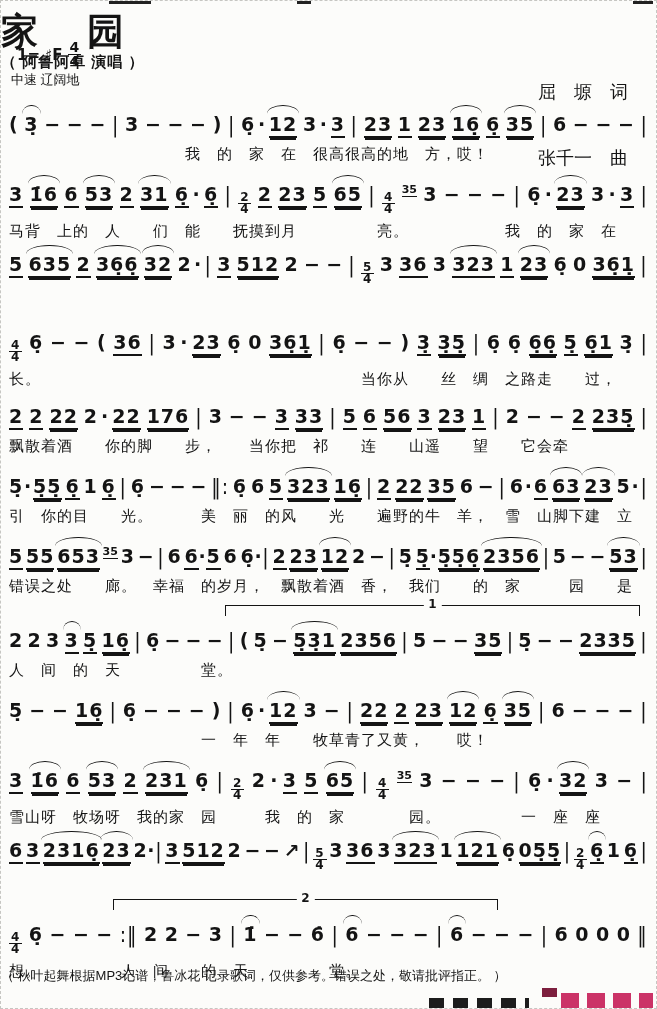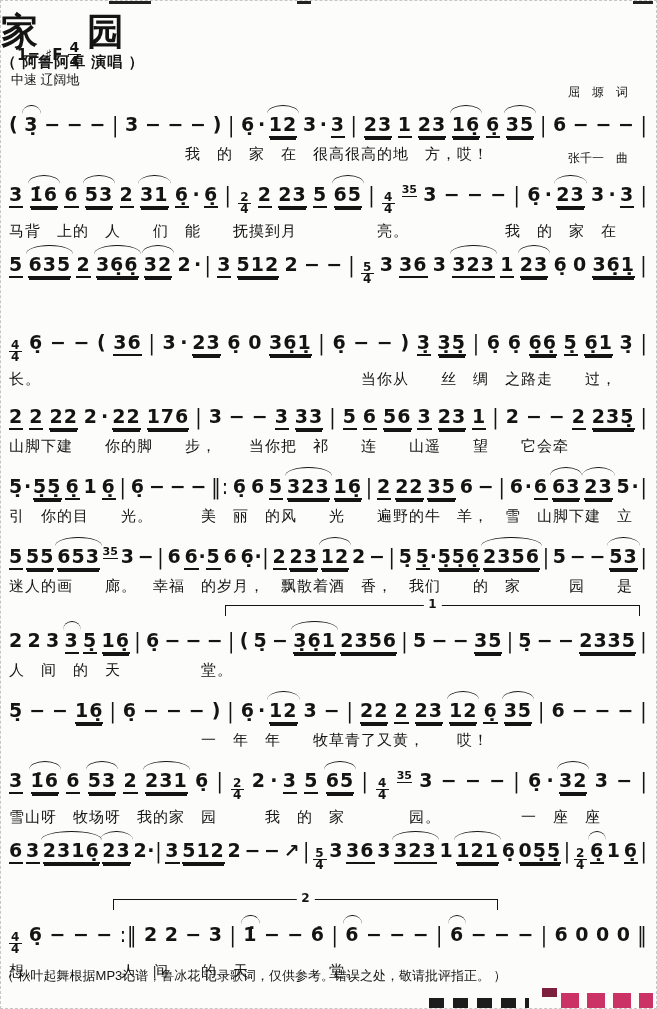--- a/index.html
+++ b/index.html
@@ -17,21 +17,21 @@
   }
   .subtitle{
     position:absolute; top:52px; left:0; right:0; text-align:left;
     font-size:15px; font-weight:bold; letter-spacing:1px; white-space:pre;
   }
   .keysig{
     position:absolute; left:16px; top:40px; font-size:15px; font-weight:bold;
     display:flex; align-items:center; gap:5px; font-family:"DejaVu Sans",sans-serif;
   }
   .tempo{position:absolute; left:10px; top:70px; font-size:13px; font-weight:normal; white-space:pre;}
-  .credits{position:absolute; right:28px; top:36px; text-align:left; font-size:12px; line-height:22px; white-space:pre;}
+  .credits{position:absolute; right:28px; top:36px; text-align:left; font-size:18px; line-height:22px; white-space:pre;}
   
   .ts{display:inline-flex; flex-direction:column; align-items:center;
       font-size:12px; line-height:11px; font-weight:bold; font-family:"DejaVu Sans",sans-serif;}
   .ts .n{border-bottom:1.4px solid #141414; padding:0 2px;}
   .ts .d{padding:0 2px;}
   .keysig .ts{font-size:14px; line-height:13px;}
   
   .score{position:relative; padding:0 6px;}
   .system{position:relative; height:70px; box-sizing:border-box; padding-top:6px;}
   .system.has-volta{height:84px; padding-top:20px;}
@@ -278,21 +278,21 @@
           <span class="tk u2">23</span>
           <span class="tk u1">1</span>
           <span class="tk bar">|</span>
           <span class="tk">2</span>
           <span class="tk">−</span>
           <span class="tk">−</span>
           <span class="tk u1">2</span>
           <span class="tk u2">235̣</span>
           <span class="tk bar">|</span>
         </div>
-        <div class="lyrics-line">山脚下建　　你的脚　　步，　　当你把　祁　　连　　山遥　　望　　它会牵</div>
+        <div class="lyrics-line">飘散着酒　　你的脚　　步，　　当你把　祁　　连　　山遥　　望　　它会牵</div>
       </div>
       <div class="system">
         <div class="notes-line">
           <span class="tk">5̣</span>
           <span class="tk dot">·</span>
           <span class="tk u2">5̣5̣</span>
           <span class="tk u1">6̣</span>
           <span class="tk">1</span>
           <span class="tk u1">6̣</span>
           <span class="tk bar">|</span>
@@ -352,21 +352,21 @@
           <span class="tk dot">·</span>
           <span class="tk u2">5̣5̣6̣</span>
           <span class="tk arc u2">2356</span>
           <span class="tk bar">|</span>
           <span class="tk">5</span>
           <span class="tk">−</span>
           <span class="tk">−</span>
           <span class="tk arc u2">53</span>
           <span class="tk bar">|</span>
         </div>
-        <div class="lyrics-line">迷人的画　　廊。　幸福　的岁月，　飘散着酒　香，　我们　　的　家　　　园　　是</div>
+        <div class="lyrics-line">错误之处　　廊。　幸福　的岁月，　飘散着酒　香，　我们　　的　家　　　园　　是</div>
       </div>
       <div class="system has-volta">
         <div class="volta">
           <span class="vl">1</span>
         </div>
         <div class="notes-line">
           <span class="tk">2</span>
           <span class="tk">2</span>
           <span class="tk">3</span>
           <span class="tk arc u1">3</span>
@@ -374,21 +374,21 @@
           <span class="tk u2">16̣</span>
           <span class="tk bar">|</span>
           <span class="tk">6̣</span>
           <span class="tk">−</span>
           <span class="tk">−</span>
           <span class="tk">−</span>
           <span class="tk bar">|</span>
           <span class="tk">(</span>
           <span class="tk">5̣</span>
           <span class="tk">−</span>
-          <span class="tk arc u2">3̣6̣1</span>
+          <span class="tk arc u2">5̣3̣1</span>
           <span class="tk u2">2356</span>
           <span class="tk bar">|</span>
           <span class="tk">5</span>
           <span class="tk">−</span>
           <span class="tk">−</span>
           <span class="tk u2">35</span>
           <span class="tk bar">|</span>
           <span class="tk">5̣</span>
           <span class="tk">−</span>
           <span class="tk">−</span>

